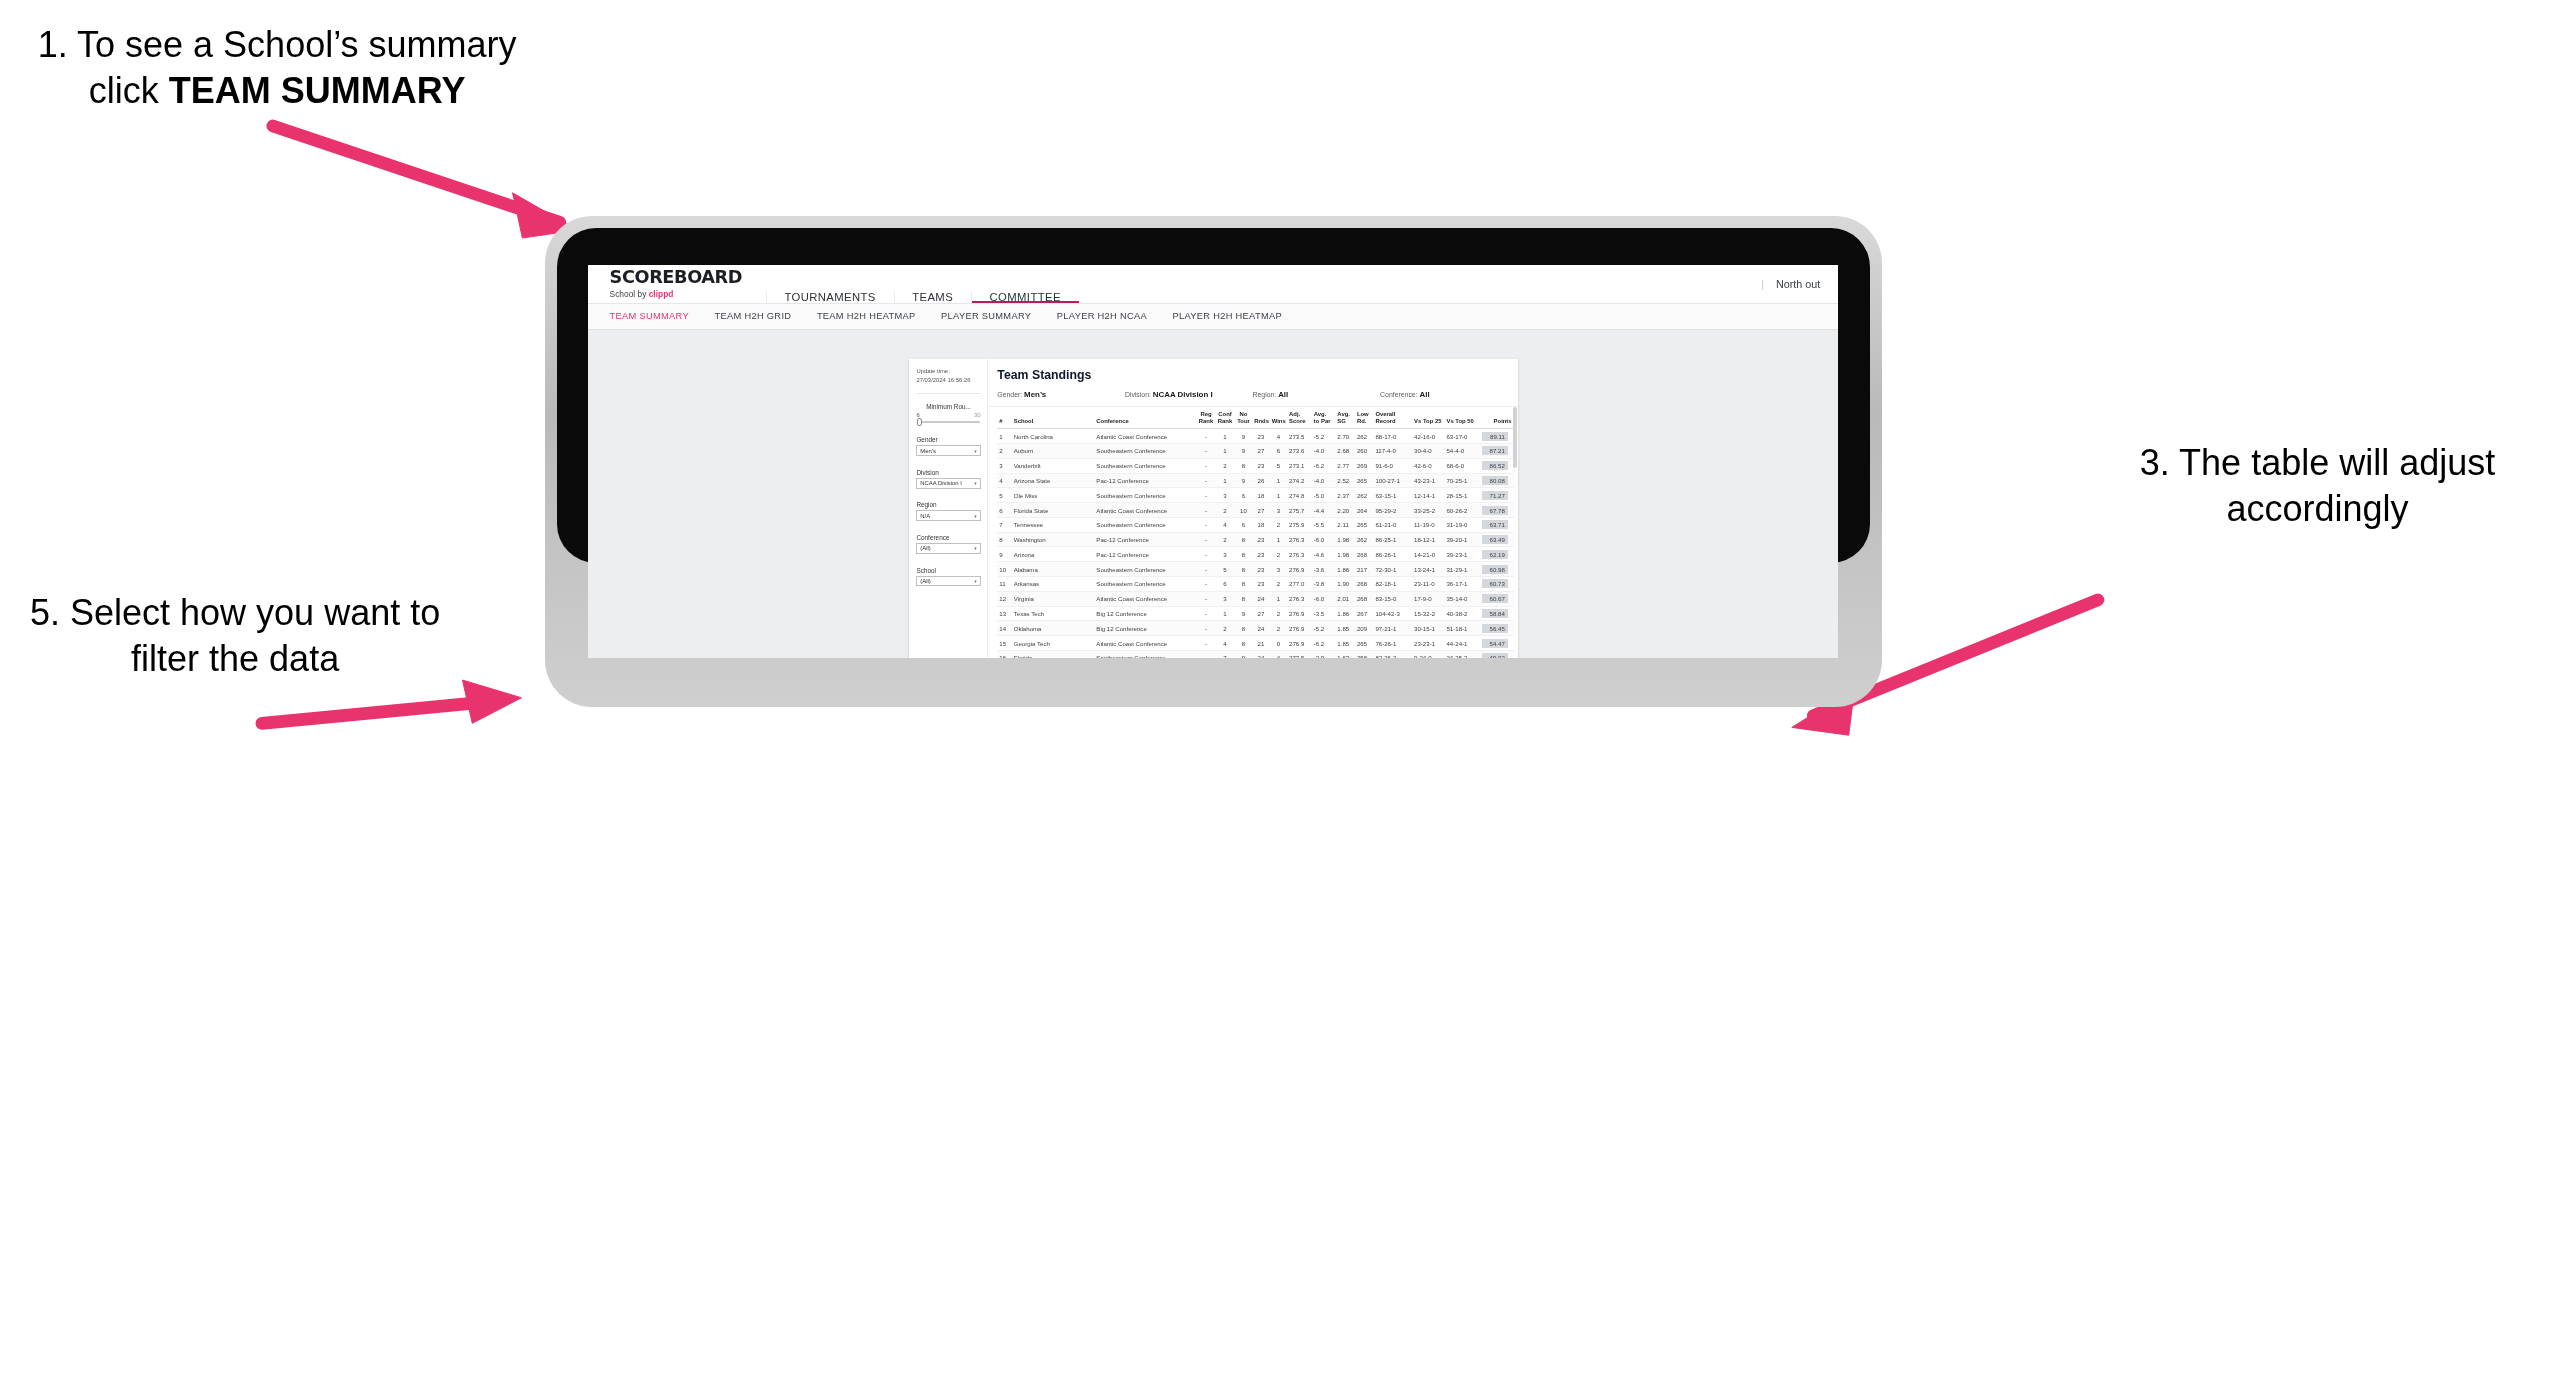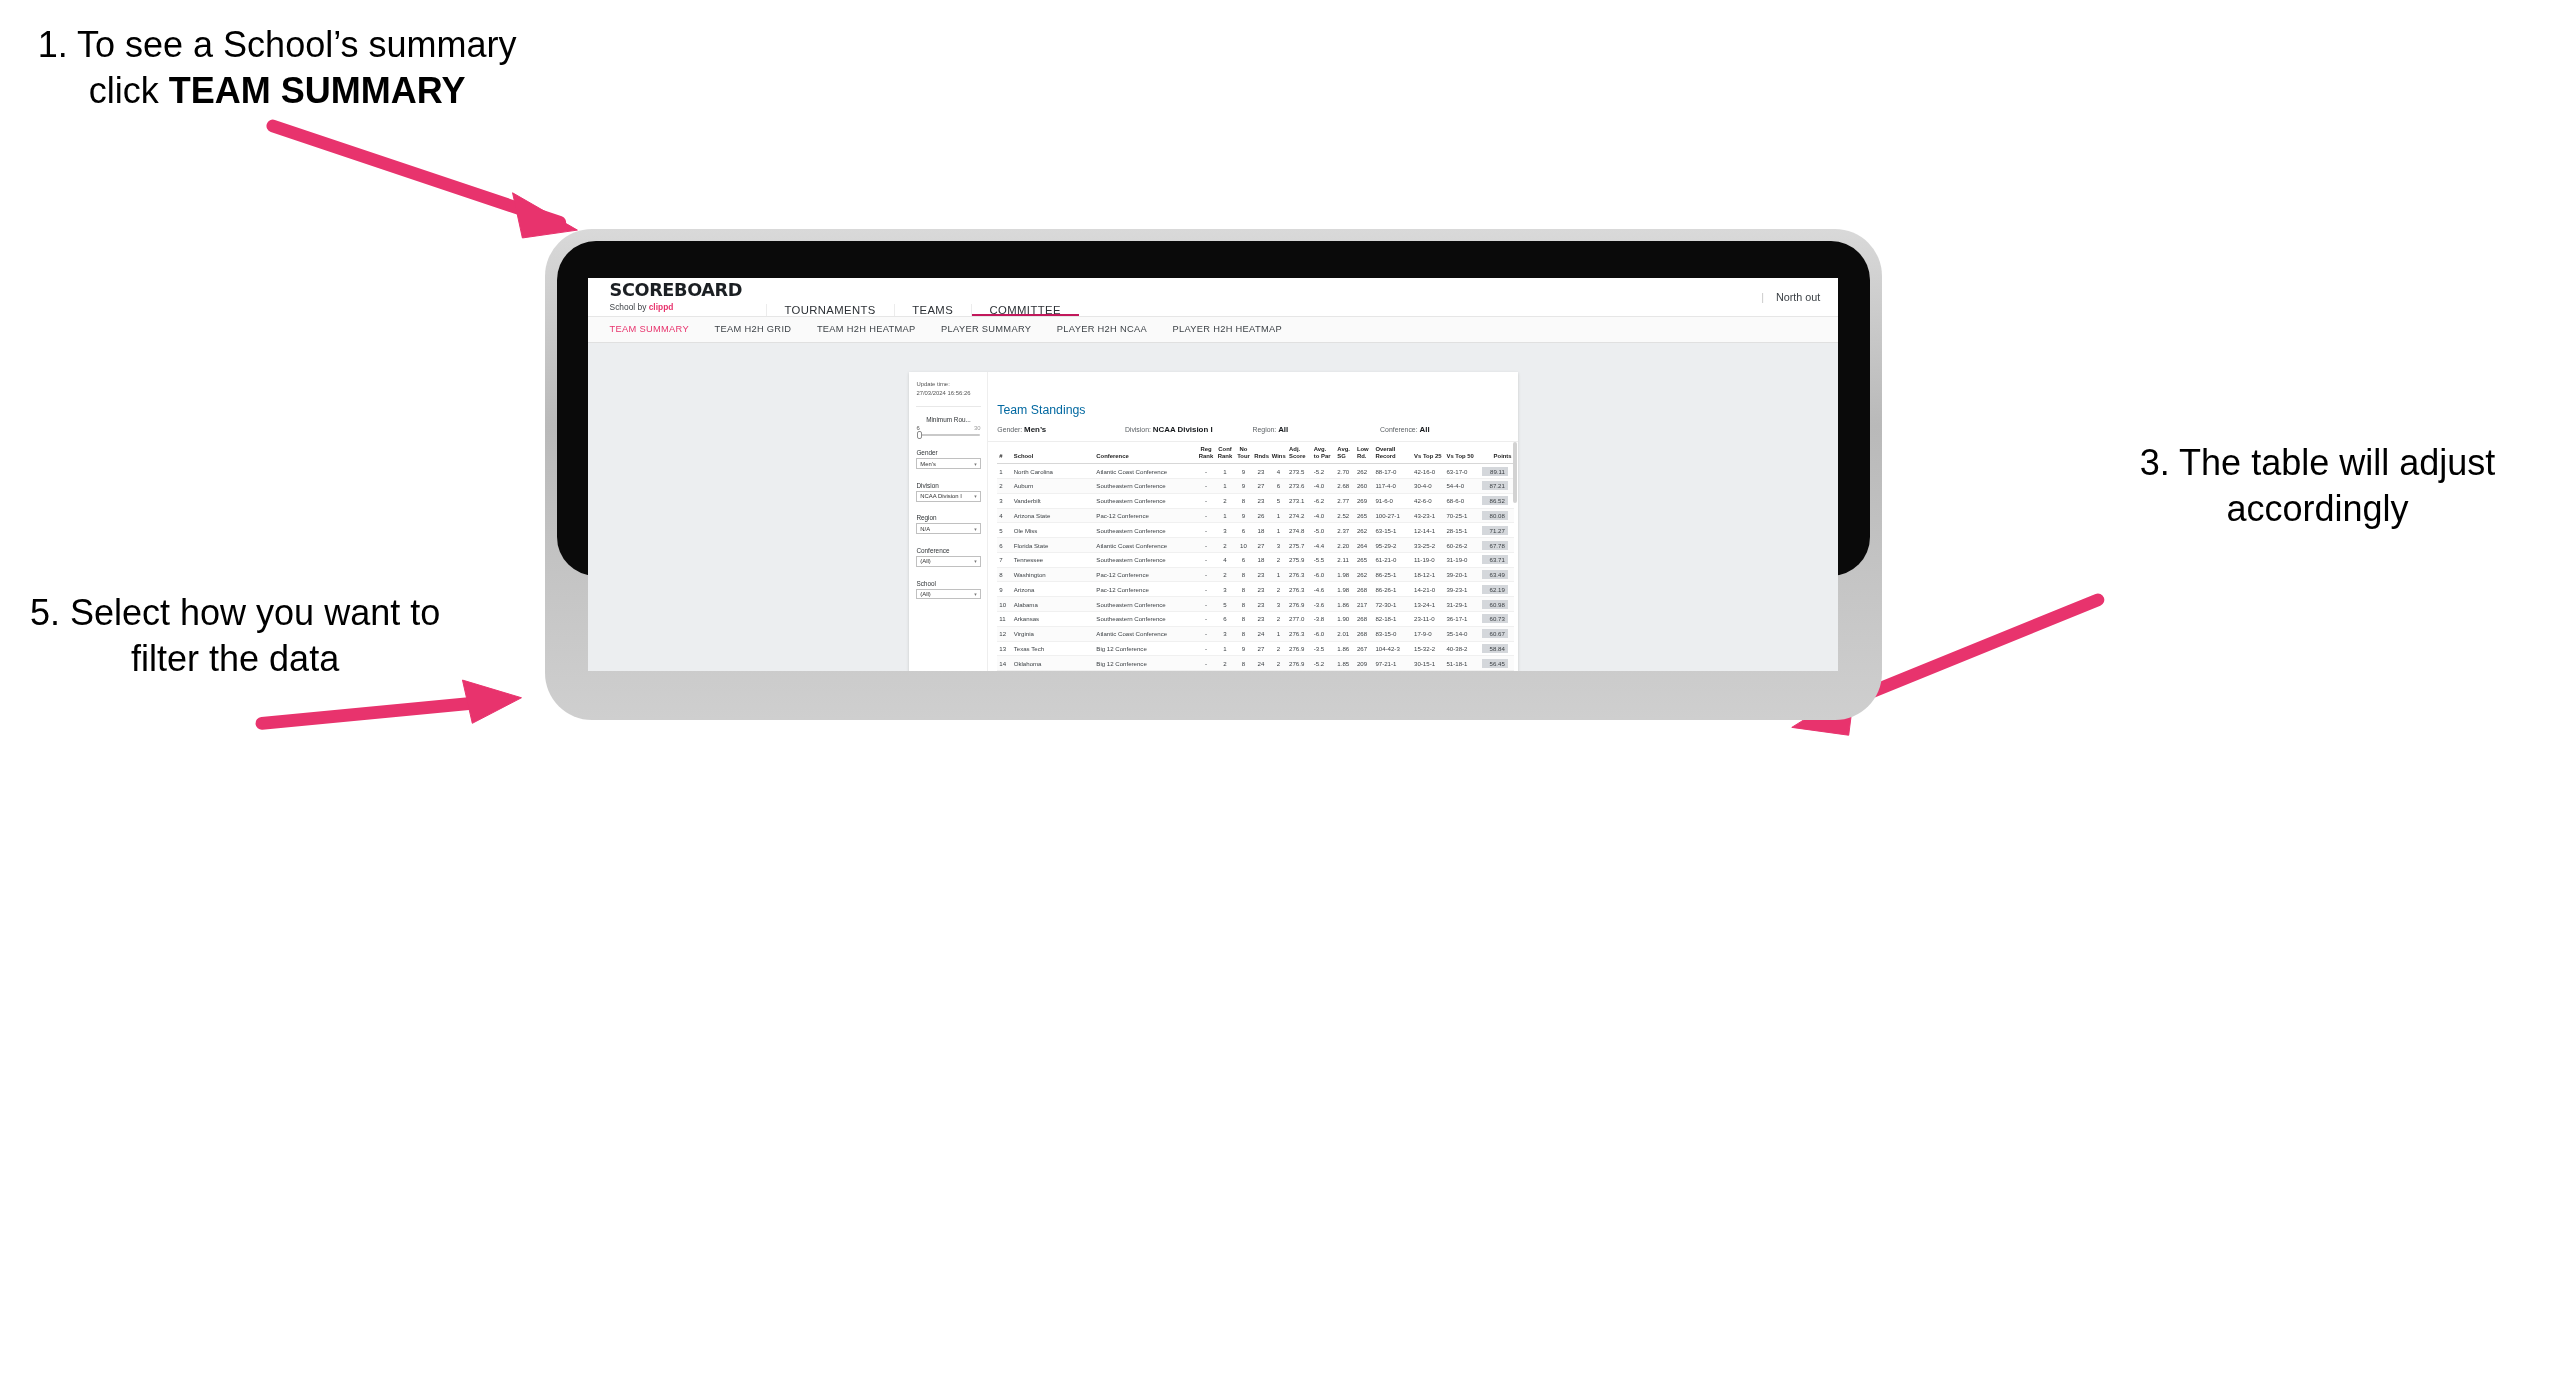--- a/index.html
+++ b/index.html
@@ -9,21 +9,21 @@
   
   .anno { position:absolute; color:#000; font-size:36px; line-height:1.28; font-weight:400;text-align:center; }
   #anno1 { left:21.6px; top:21.6px; width:511px; }
   #anno1 b { font-weight:700; }
   #anno2 { left:23.6px; top:590px; width:423px; }
   #anno3 { left:2052px; top:440px; width:531px; }
 
   .arrow { position:absolute; }
 
   
-  #tablet { position:absolute; left:545px; top:229px; width:1337px; height:359px; }
+  #tablet { position:absolute; left:545px; top:216px; width:1337px; height:359px; }
   .tab-outer {
     position:absolute; left:0; top:0; width:1337px; height:491px;
     background:linear-gradient(180deg,#d9d9d9,#b9b9b9 40%,#cfcfcf);
     border-radius:47px;
   }
   .tab-black {
     position:absolute; left:11.8px; top:11.8px; right:11.8px; bottom:11.8px;
     background:#0a0a0a; border-radius:39px;
   }
   .tab-screen {
@@ -72,21 +72,21 @@
                  background:#fff; border:1px solid #8c8c8c; border-radius:2px; }
   .f-block { margin-top:12.8px; }
   .f-select { height:10.8px; border:1px solid #c0c0c0; background:#fff; display:flex;
               align-items:center; justify-content:space-between; padding:0 2.9px;
               font-size:5.9px; color:#303030; }
   .f-select .cv { white-space:nowrap; overflow:hidden; text-overflow:clip; }
   .caret { font-size:4.9px; color:#777; }
 
   .content { flex:1; min-width:0; }
   .viz-head { padding:8.8px 9.8px 6.9px 9.8px; border-bottom:1px solid #ededed; }
-  .viz-title { font-size:12.3px; font-weight:400; color:#0369a1;margin-top:22px; }
+  .viz-title { font-size:12.3px; font-weight:700; color:#0f172a; }
   .viz-sub { display:flex; margin-top:7.9px; font-size:6.9px; color:#5a5f63; }
   .viz-sub > div { width:25%; }
   .viz-sub b { font-size:7.9px; color:#16191c; font-weight:700; }
 
   table { width:100%; border-collapse:collapse; table-layout:fixed; }
   thead th { font-size:5.9px; color:#222; font-weight:700; text-align:left;
              vertical-align:bottom; padding:3.9px 2px 2.9px 2px;
              border-bottom:1px solid #d7d7d7; line-height:1.25; }
   tbody td { font-size:6.1px; color:#3a3f43; padding:2.4px 2px;
              border-bottom:1px solid #f0f0f0; white-space:nowrap; }

